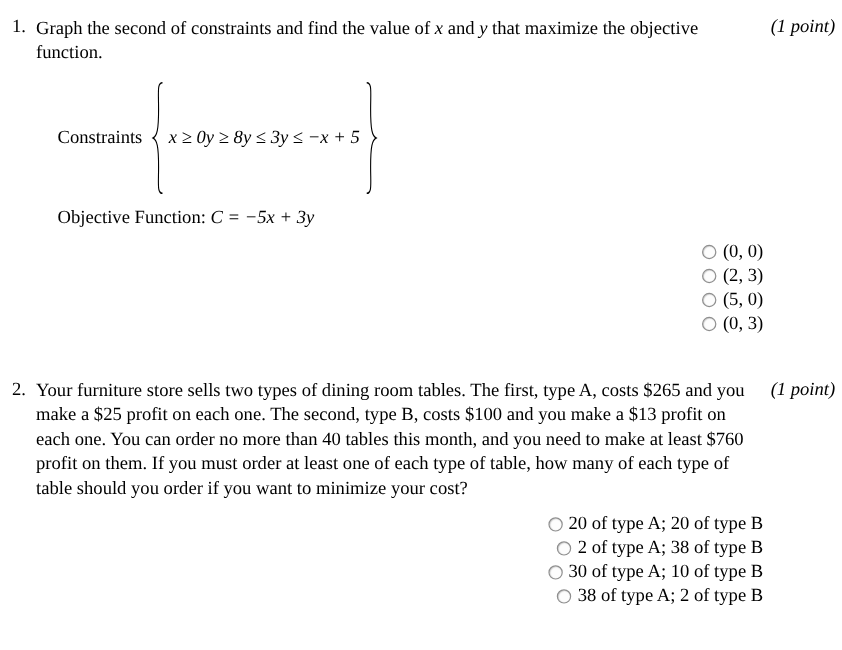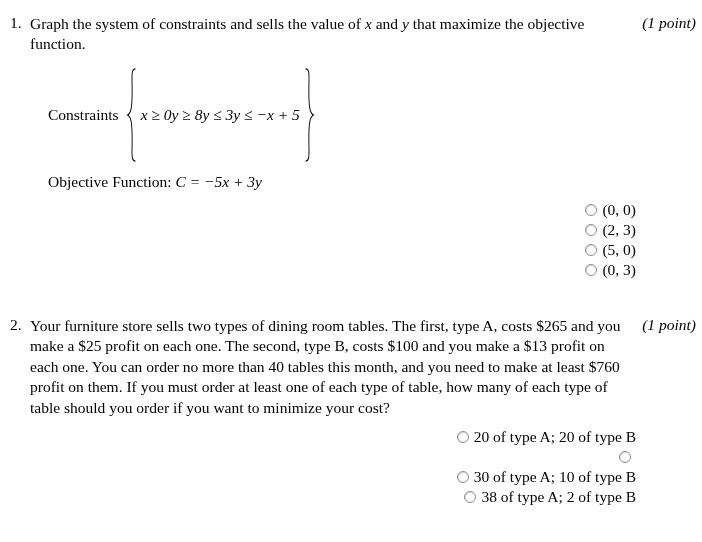--- a/index.html
+++ b/index.html
@@ -101,21 +101,21 @@
   }
 </style>
 </head>
 <body>
 
 <div class="page">
 
   <div class="question">
     <div class="qnum">1.</div>
     <div class="qmain">
-      <div class="qtext"><span>Graph the system of constraints and sells the value of </span><span class="var">x</span><span> and </span><span class="var">y</span><span> that maximize the objective function.</span></div>
+      <div class="qtext"><span>Graph the second of constraints and find the value of </span><span class="var">x</span><span> and </span><span class="var">y</span><span> that maximize the objective function.</span></div>
 
       <div class="constraints-row">
         <span class="constraints-label">Constraints</span>
         <svg class="brace" viewBox="0 0 20 100" preserveAspectRatio="none">
           <path d="M16 2 C 9 2 11 10 11 25 C 11 43 9 48 4 50 C 9 52 11 57 11 75 C 11 90 9 98 16 98" fill="none" stroke="#000" stroke-width="1.4"></path>
         </svg>
         <div class="constraint-lines">
           <div class="constraint">x ≥ 0</div>
           <div class="constraint">y ≥ 8</div>
           <div class="constraint">y ≤ 3</div>
@@ -155,20 +155,21 @@
     <div class="qmain">
       <div class="qtext">Your furniture store sells two types of dining room tables. The first, type A, costs $265 and you make a $25 profit on each one. The second, type B, costs $100 and you make a $13 profit on each one. You can order no more than 40 tables this month, and you need to make at least $760 profit on them. If you must order at least one of each type of table, how many of each type of table should you order if you want to minimize your cost?</div>
 
       <div class="options">
         <div class="option">
           <span class="radio"></span>
           <span class="option-label">20 of type A; 20 of type B</span>
         </div>
         <div class="option">
           <span class="radio"></span>
+          <span class="option-label">2 of type A; 38 of type B</span>
         </div>
         <div class="option">
           <span class="radio"></span>
           <span class="option-label">30 of type A; 10 of type B</span>
         </div>
         <div class="option">
           <span class="radio"></span>
           <span class="option-label">38 of type A; 2 of type B</span>
         </div>
       </div>

